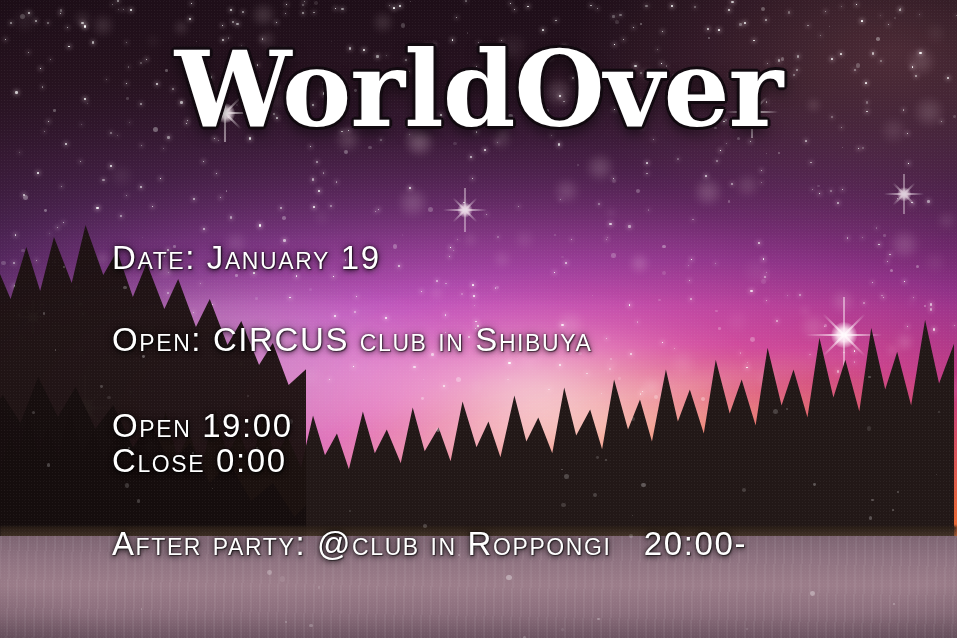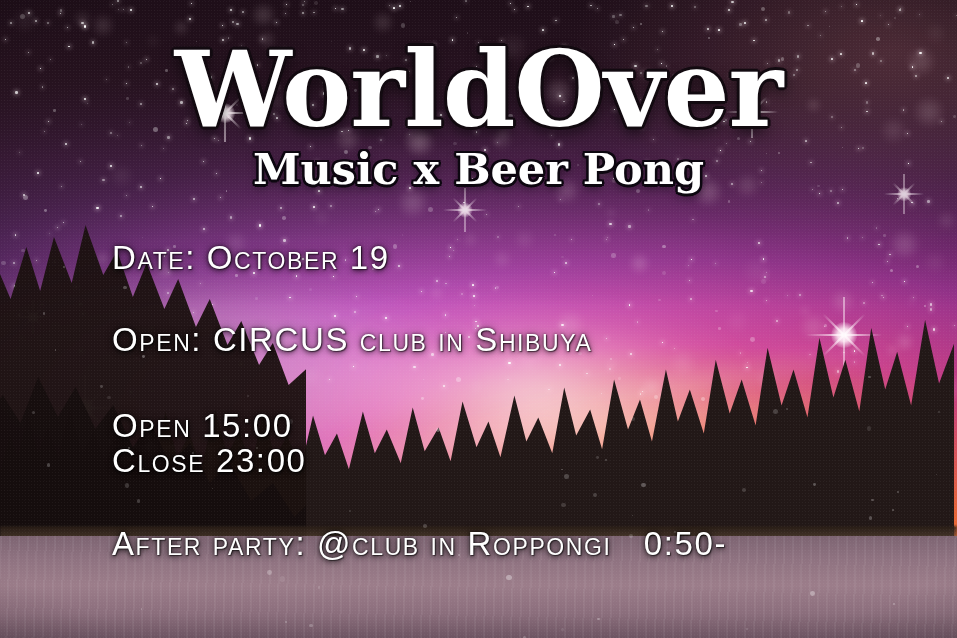--- a/index.html
+++ b/index.html
@@ -985,30 +985,29 @@
       <i style="left: 73.99%; top: 5.81%; width: 1.88px; height: 1.88px; opacity: 0.57;"></i>
       <i style="left: 58.66%; top: 73.44%; width: 1.76px; height: 1.76px; opacity: 0.44;"></i>
     </div>
   <div class="grain"></div>
   <div class="vignette"></div>
 
   <div id="content">
 
     <div class="title-block">
       <div class="title">WorldOver</div>
-      <div class="subtitle">Music x Beer Pong</div>
     </div>
 
     <div class="details">
 
-      <div class="line line-date">Date: October 19</div>
+      <div class="line line-date">Date: January 19</div>
 
       <div class="line line-venue"><span>Open: </span><span class="caps-full">CIRCUS</span><span> club in Shibuya</span></div>
 
-      <div class="line line-open">Open 15:00</div>
-
-      <div class="line line-close">Close 23:00</div>
-
-      <div class="line line-after">After party: @club in Roppongi   0:50-</div>
+      <div class="line line-open">Open 19:00</div>
+
+      <div class="line line-close">Close 0:00</div>
+
+      <div class="line line-after">After party: @club in Roppongi   20:00-</div>
 
     </div>
   </div>
 </div>
 
 </body></html>

